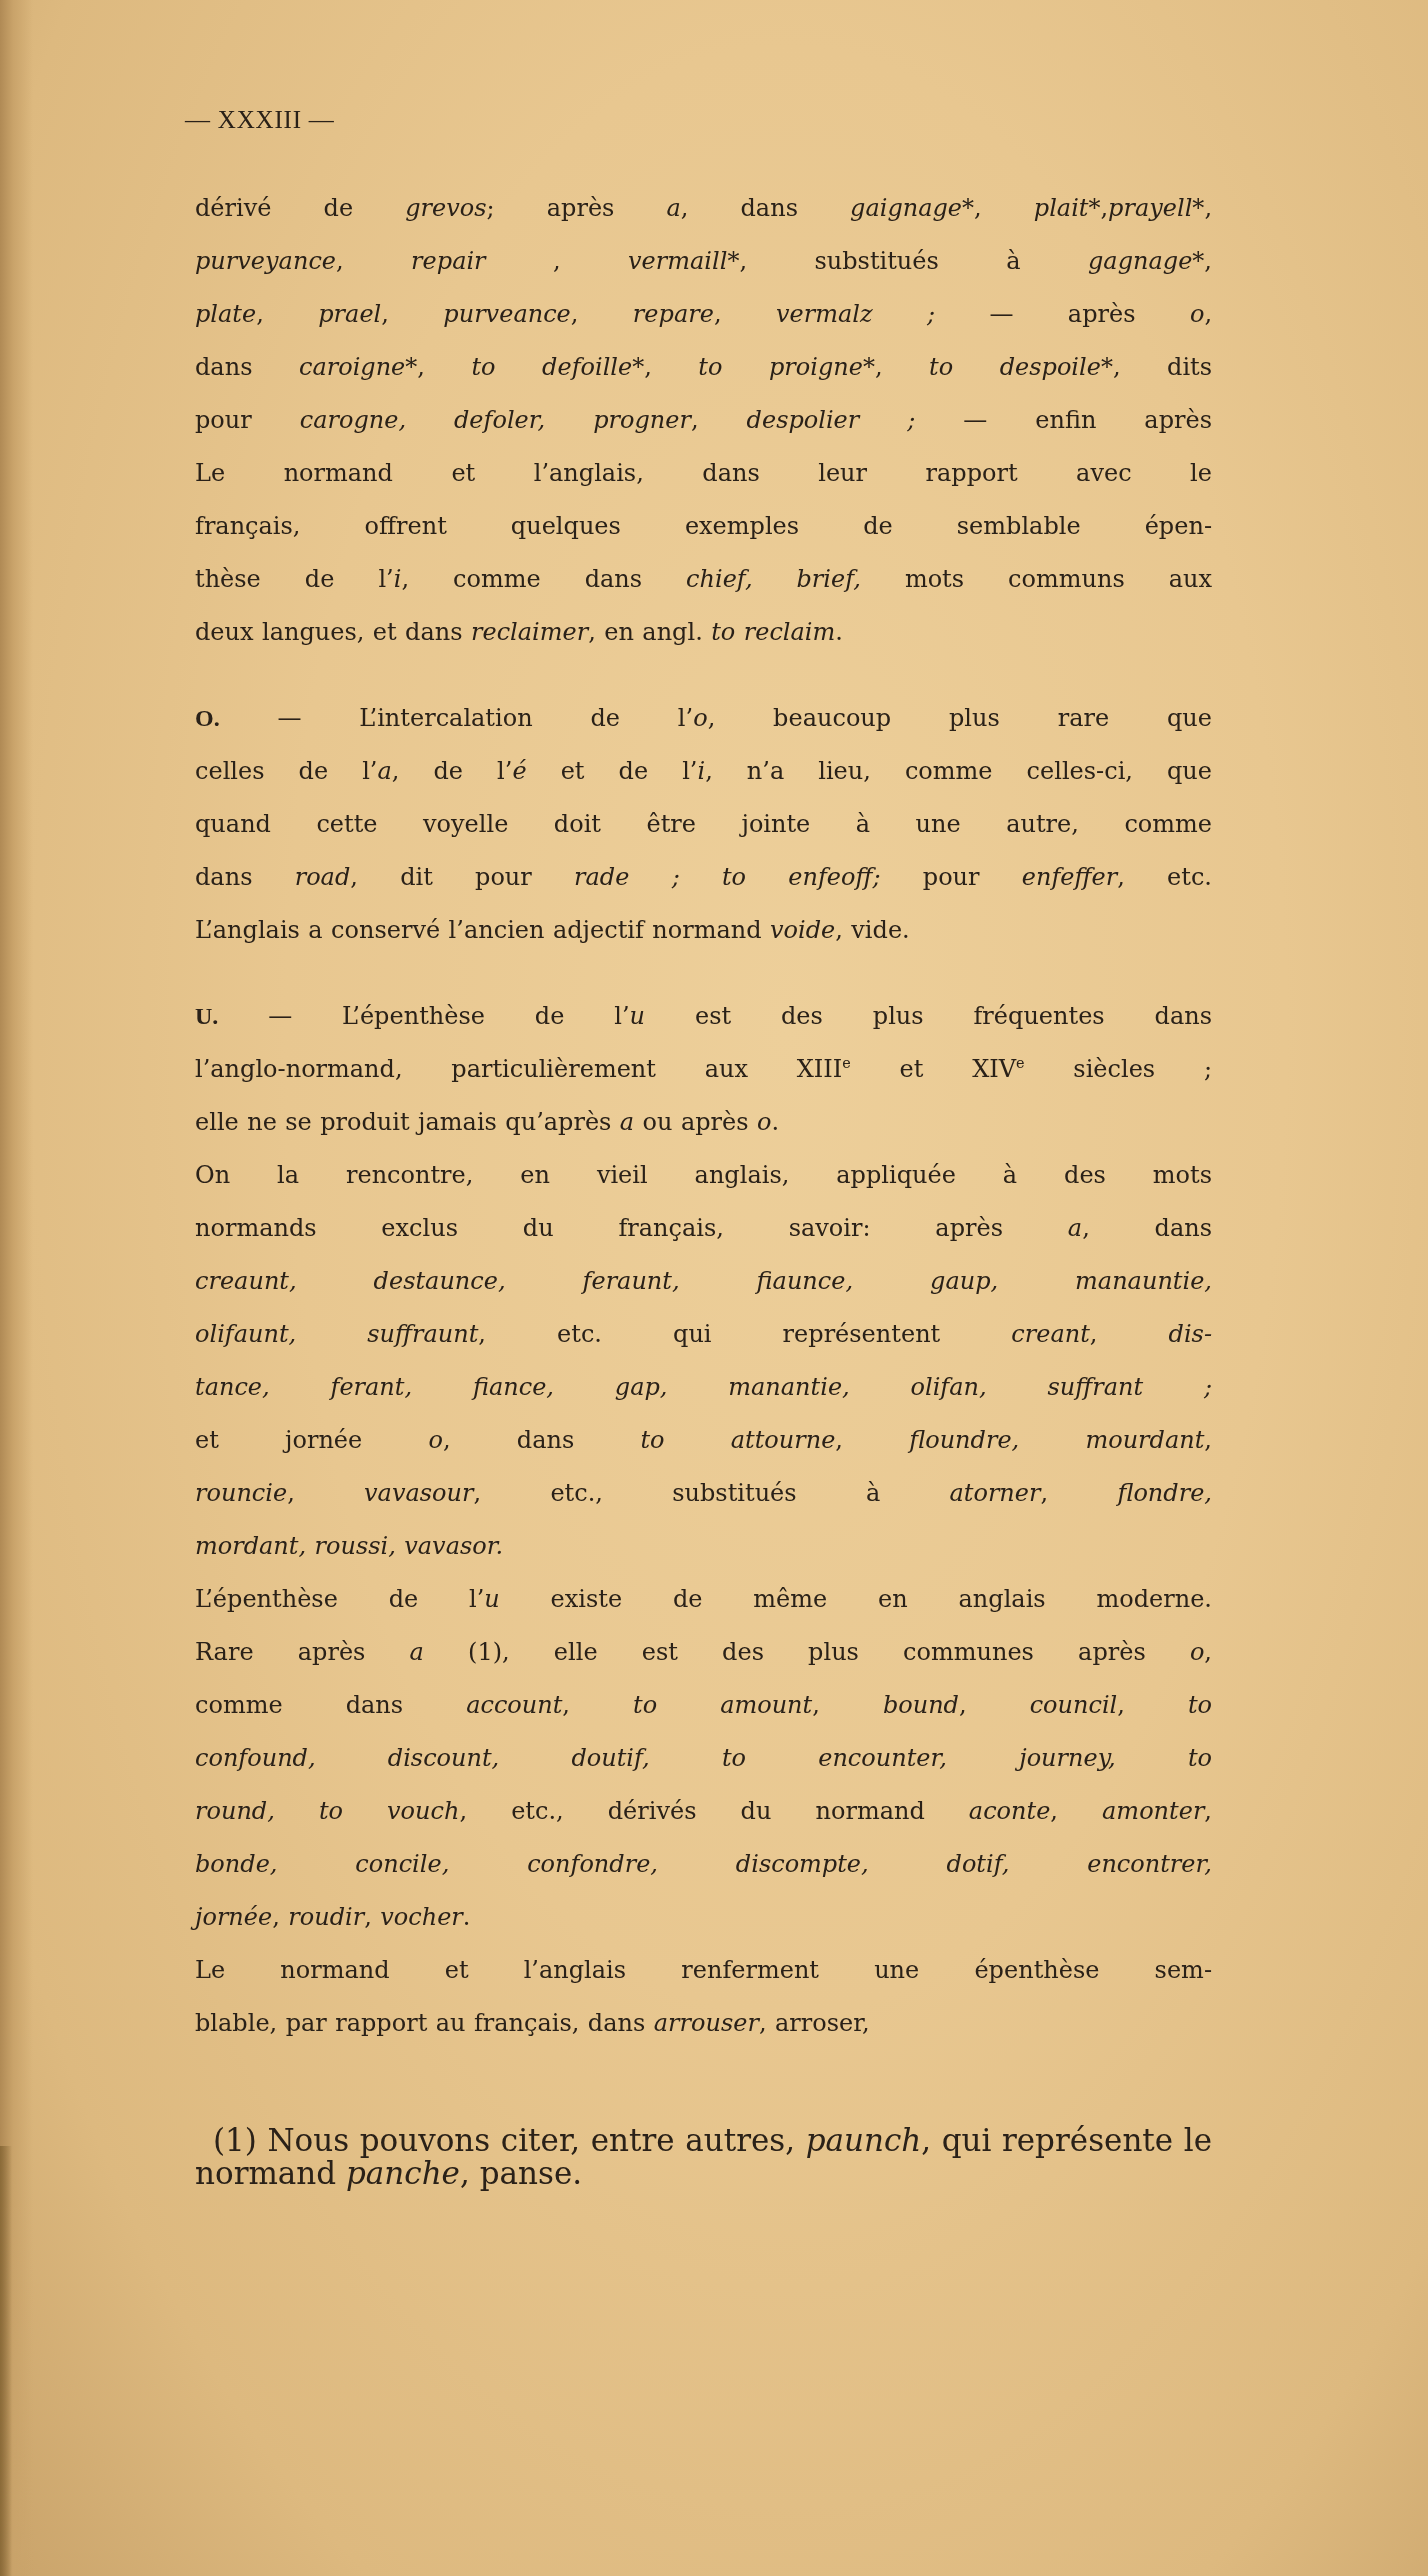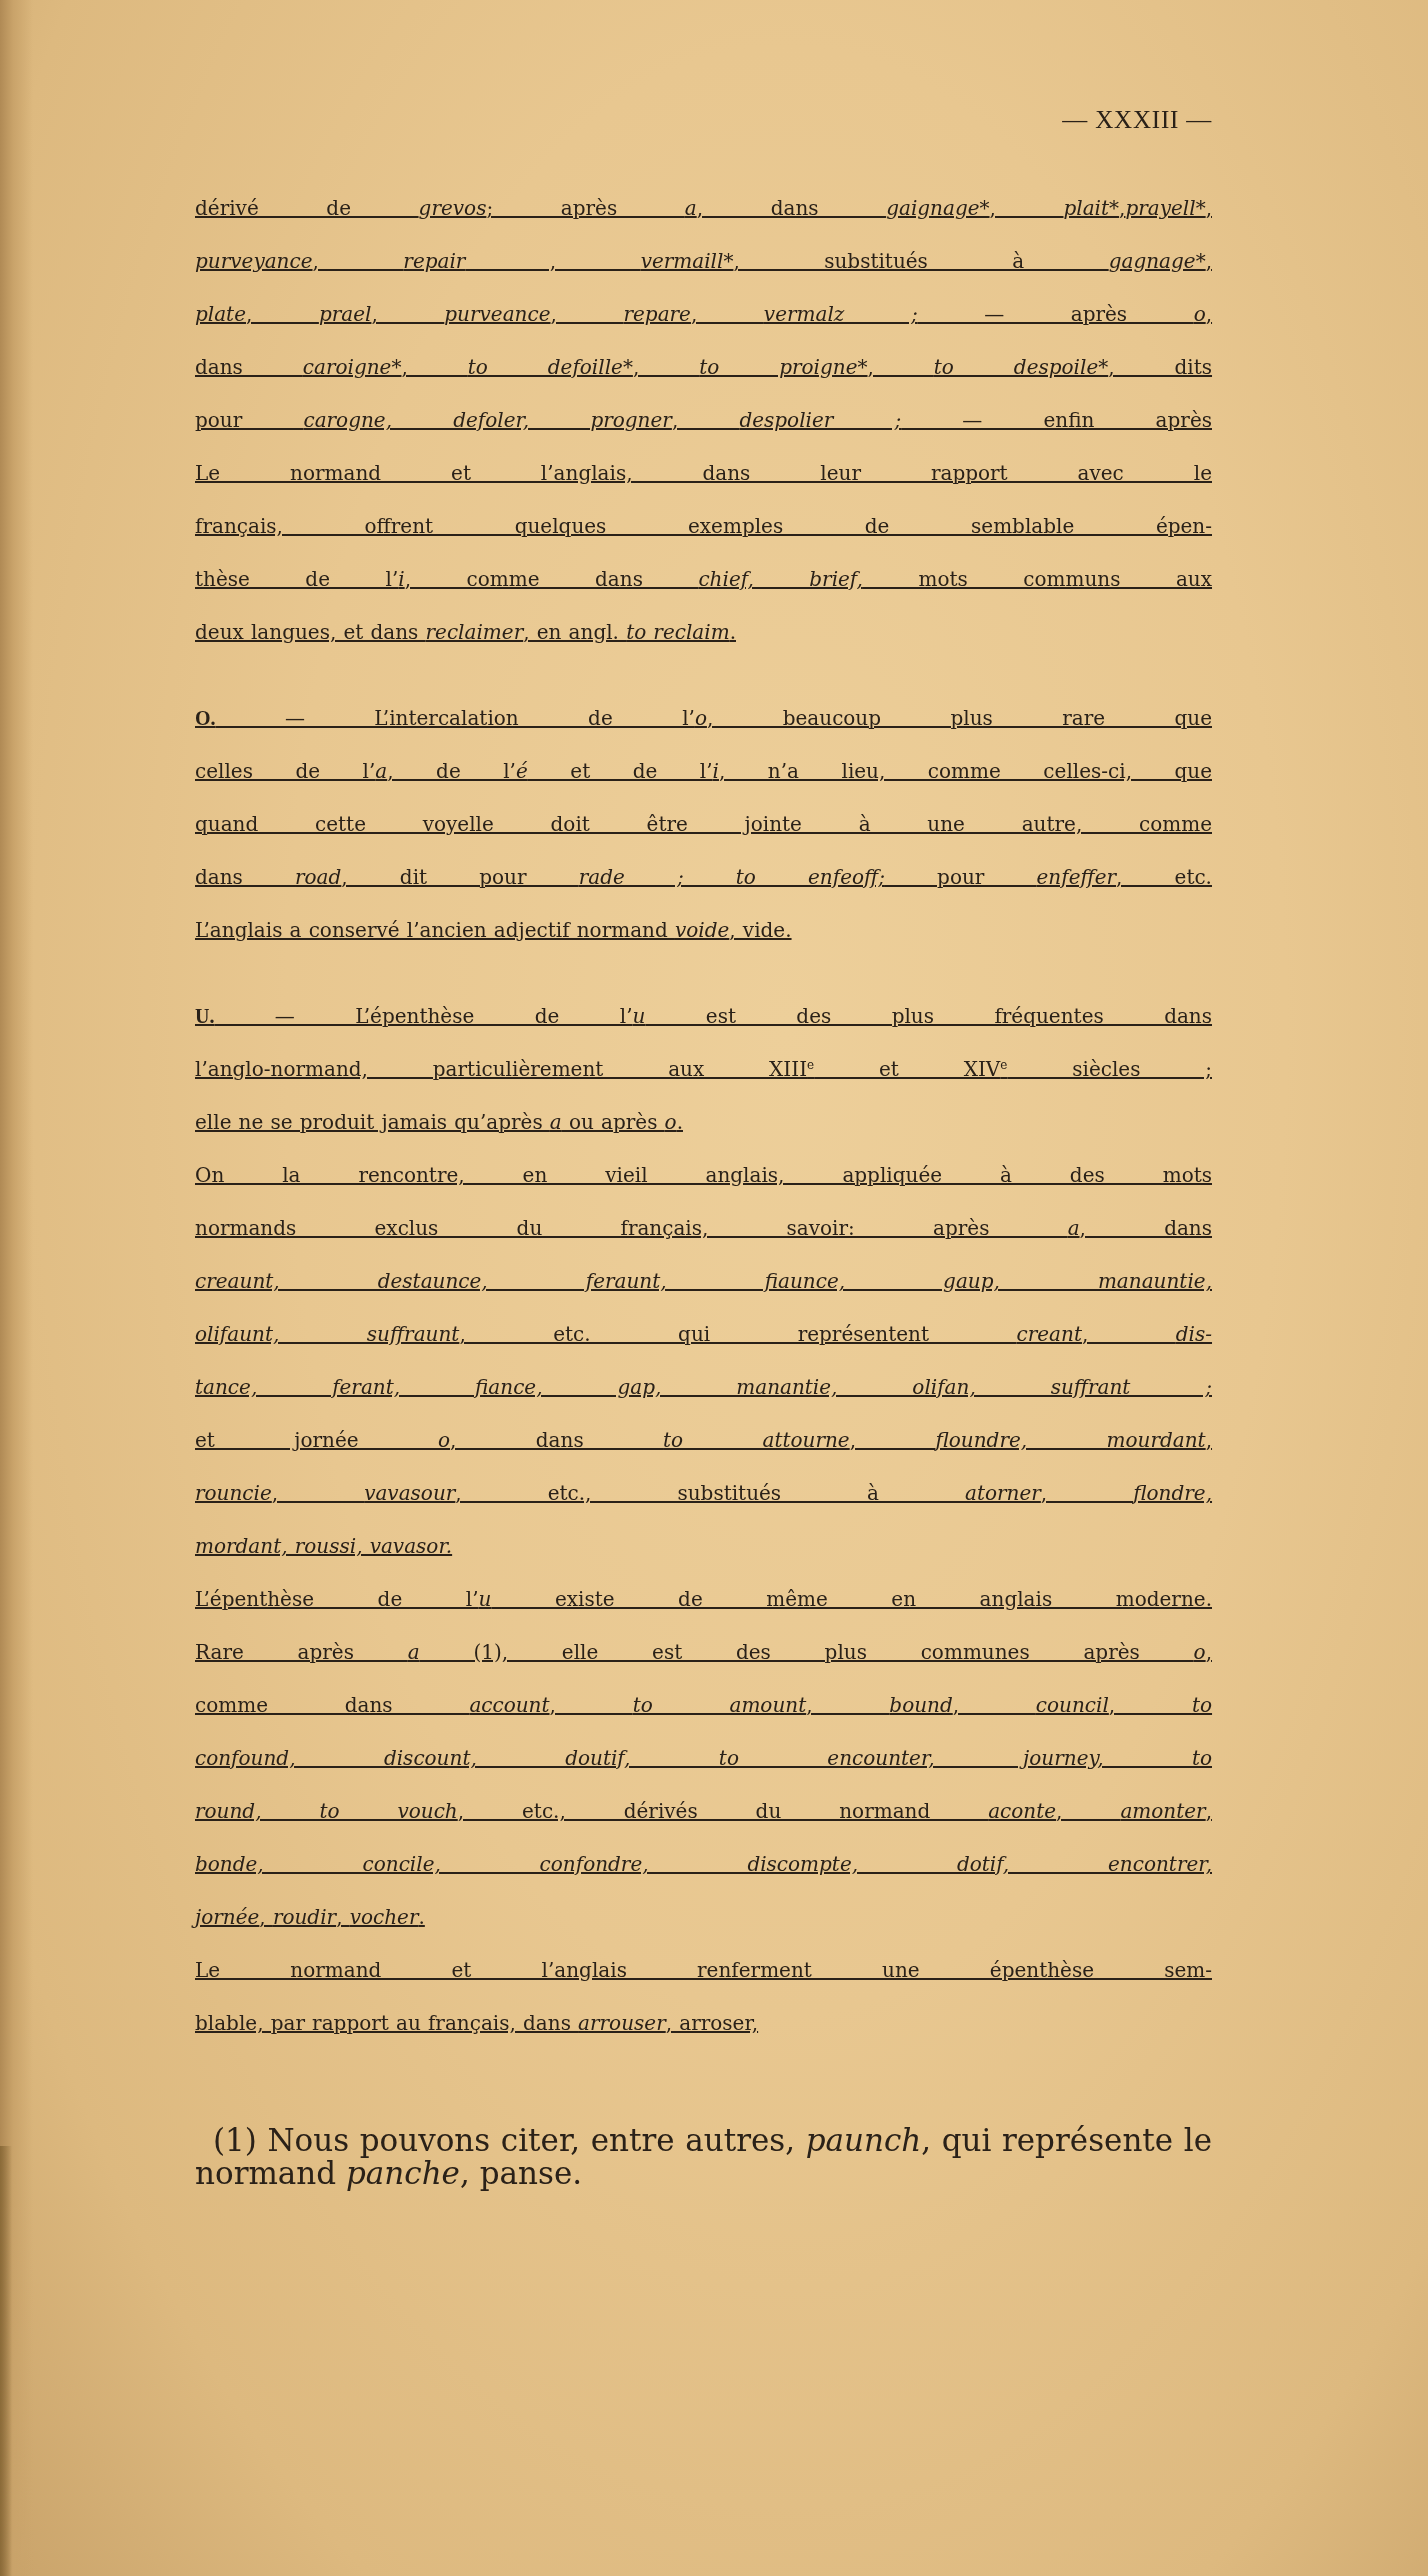--- a/index.html
+++ b/index.html
@@ -15,29 +15,28 @@
     background: linear-gradient(90deg, #b08a55 0%, #c9a36a 40%, rgba(221,185,127,0) 100%);
   }
   .left-edge-dark {
     position: absolute; left: 0; top: 2146px; width: 11.6px; height: 430px;
     background: linear-gradient(90deg, #8a6a38 0%, rgba(176,138,85,0) 100%);
   }
   .page {
     position: absolute; left: 195px; top: 106px; width: 1017px;
   }
   .folio {
-    text-align: right; font-size: 25px; letter-spacing: 0.8px;
+    text-align: left; font-size: 25px; letter-spacing: 0.8px;
     font-family: "Liberation Serif", serif; height: 41px; margin-left: -10px;
   }
   .body-text { margin-top: 35px; }
   .line {
-    font-size: 20px; line-height: 53px; height: 53px;
+    font-size: 24px; line-height: 53px; height: 53px;
     white-space: nowrap; text-align: justify; text-align-last: justify;
     word-spacing: 0.8px;
-    text-decoration: underline;
   }
   .line.last { text-align-last: left; }
   .gap { height: 33px; }
   .sect { font-weight: bold; font-family: "Liberation Serif", serif; }
   i { font-style: italic; }
   .footnote-sep { height: 74px; }
   .fn-line {
     font-size: 31px; line-height: 33px; height: 33px; white-space: nowrap;
     text-align: justify; text-align-last: justify;
   }

